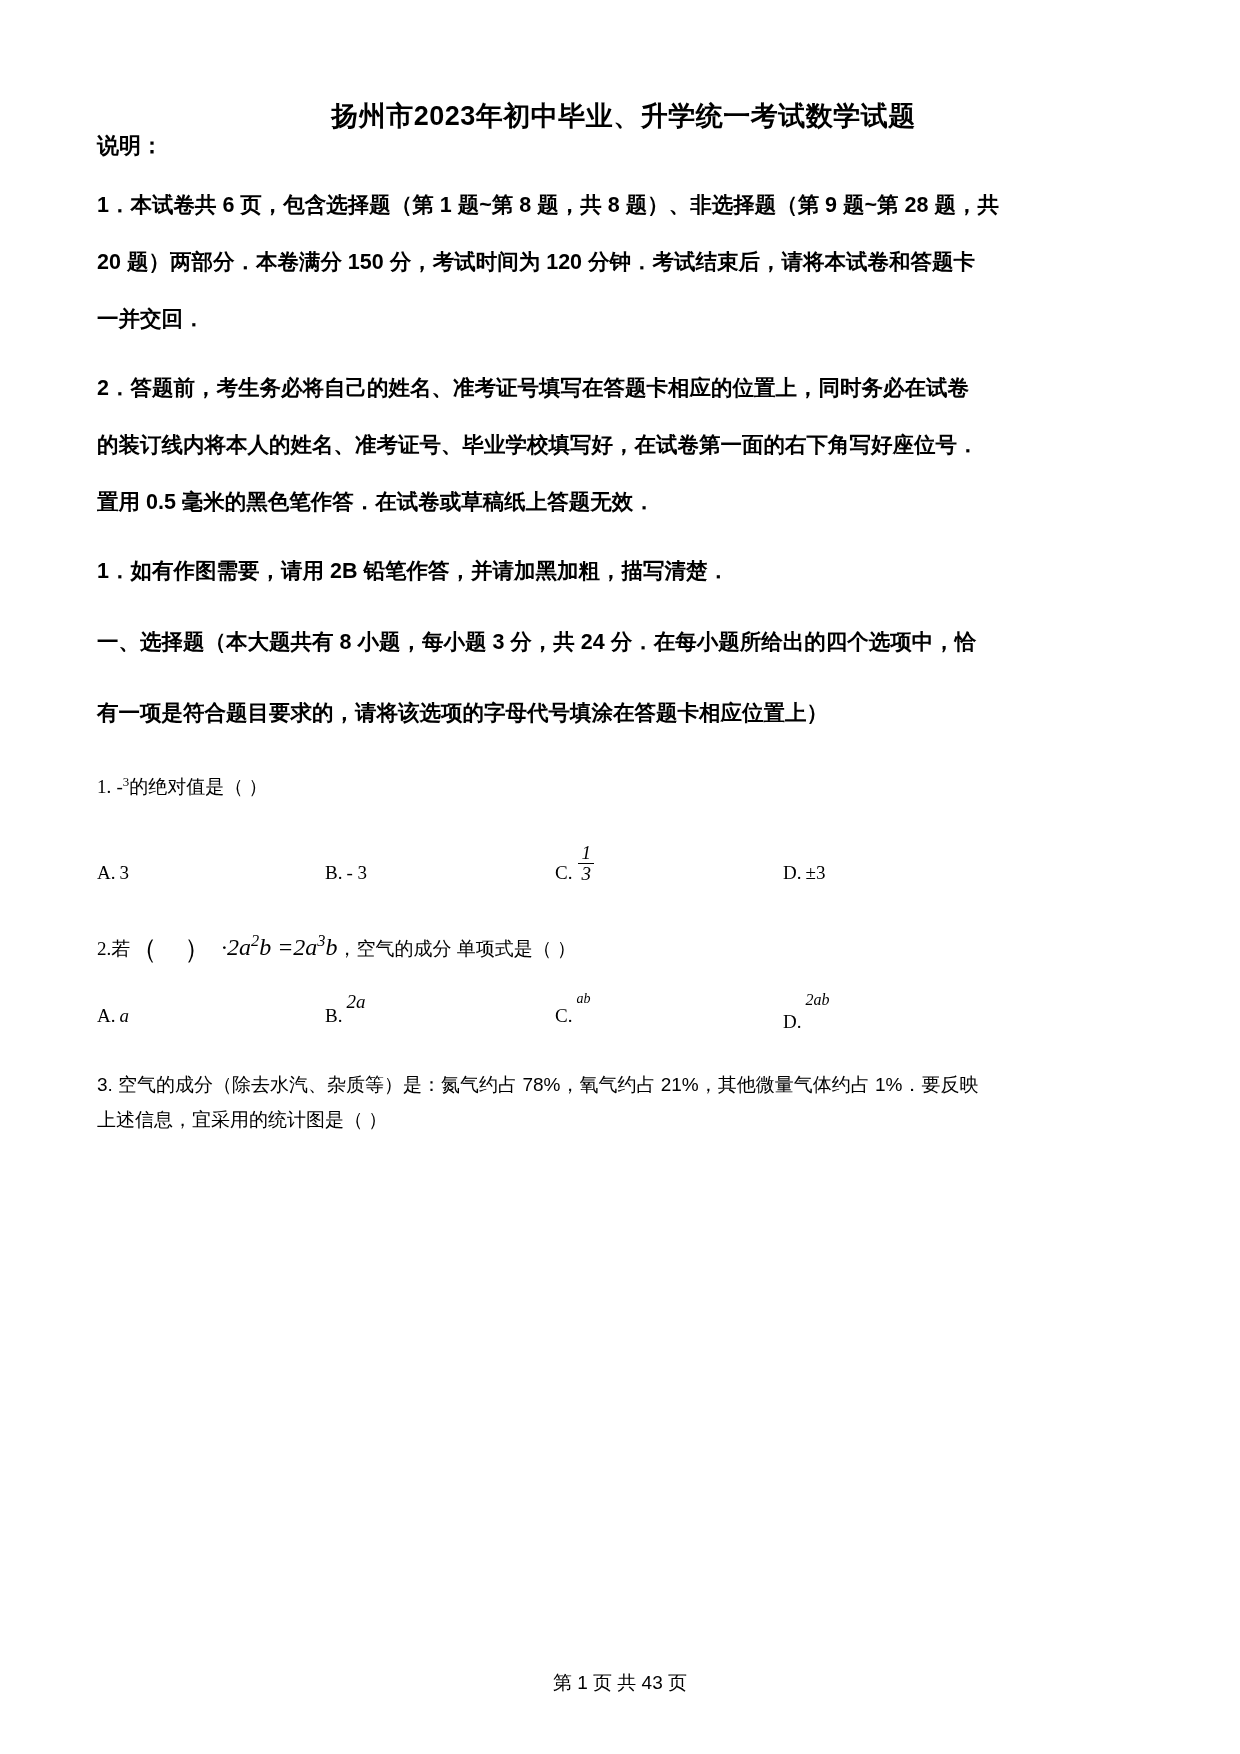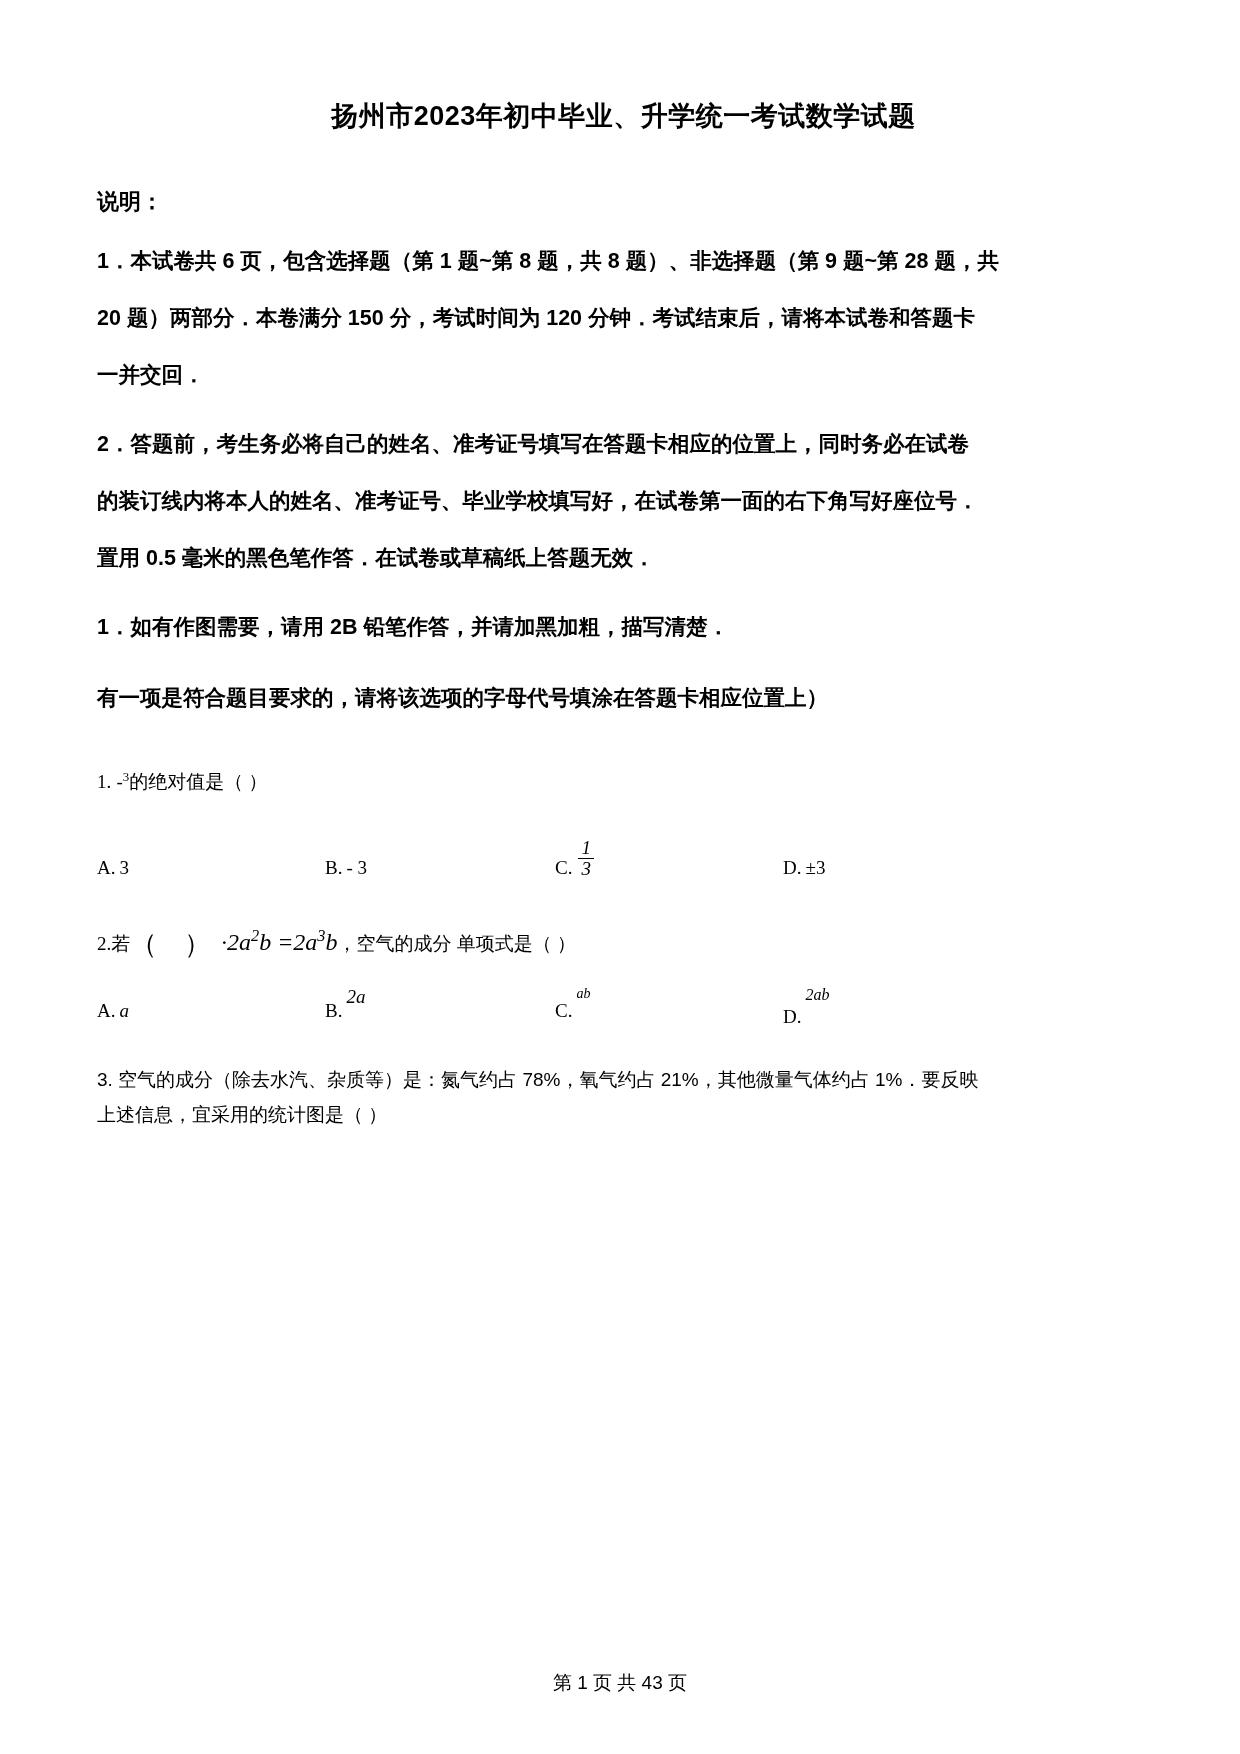--- a/index.html
+++ b/index.html
@@ -38,21 +38,20 @@
     margin: 0;
     padding-top: 100px;
     line-height: 1.2;
     font-family: "Liberation Sans", "DejaVu Sans", sans-serif;
   }
 
   
   .note-label {
     font-size: 22px;
     font-weight: bold;
-    margin-top: 56px;
     line-height: 1.3;
     font-family: "Liberation Sans", "DejaVu Sans", sans-serif;
   }
   .note-item {
     font-size: 21.5px;
     font-weight: bold;
     line-height: 2.28;
     margin-top: 20px;
     text-align: justify;
     font-family: "Liberation Sans", "DejaVu Sans", sans-serif;
@@ -65,21 +64,21 @@
     line-height: 2.28;
     margin-top: 22px;
     text-align: justify;
     font-family: "Liberation Sans", "DejaVu Sans", sans-serif;
   }
 
   
   .question {
     font-size: 19px;
     line-height: 1.6;
-    margin-top: 44px;
+    margin-top: 34px;
     font-family: "Liberation Sans", "DejaVu Sans", sans-serif;
   }
   .question .qnum {
     font-family: "Liberation Serif", "DejaVu Serif", serif;
   }
   .mathi {
     font-family: "Liberation Serif", "DejaVu Serif", serif;
     font-style: italic;
   }
   .mathr {
@@ -169,20 +168,21 @@
     <div class="note-label">说明：</div>
 
     <div class="note-item">1．本试卷共 6 页，包含选择题（第 1 题~第 8 题，共 8 题）、非选择题（第 9 题~第 28 题，共</div>
     <div class="note-item tight">20 题）两部分．本卷满分 150 分，考试时间为 120 分钟．考试结束后，请将本试卷和答题卡</div>
     <div class="note-item tight">一并交回．</div>
     <div class="note-item">2．答题前，考生务必将自己的姓名、准考证号填写在答题卡相应的位置上，同时务必在试卷</div>
     <div class="note-item tight">的装订线内将本人的姓名、准考证号、毕业学校填写好，在试卷第一面的右下角写好座位号．</div>
     <div class="note-item tight">置用 0.5 毫米的黑色笔作答．在试卷或草稿纸上答题无效．</div>
     <div class="note-item">1．如有作图需要，请用 2B 铅笔作答，并请加黑加粗，描写清楚．</div>
 
+    <div class="section-head">一、选择题（本大题共有 8 小题，每小题 3 分，共 24 分．在每小题所给出的四个选项中，恰</div>
     <div class="section-head tight">有一项是符合题目要求的，请将该选项的字母代号填涂在答题卡相应位置上）</div>
 
     <div class="question">
       <span class="qnum">1.</span>
       <span class="mathr">-</span><sup class="exp" style="font-style:normal">3</sup><span>的绝对值是（    ）</span>
     </div>
 
     <div class="options" style="margin-top:40px">
       <div class="opt opt-0">
         <span class="opt-letter">A.</span>

